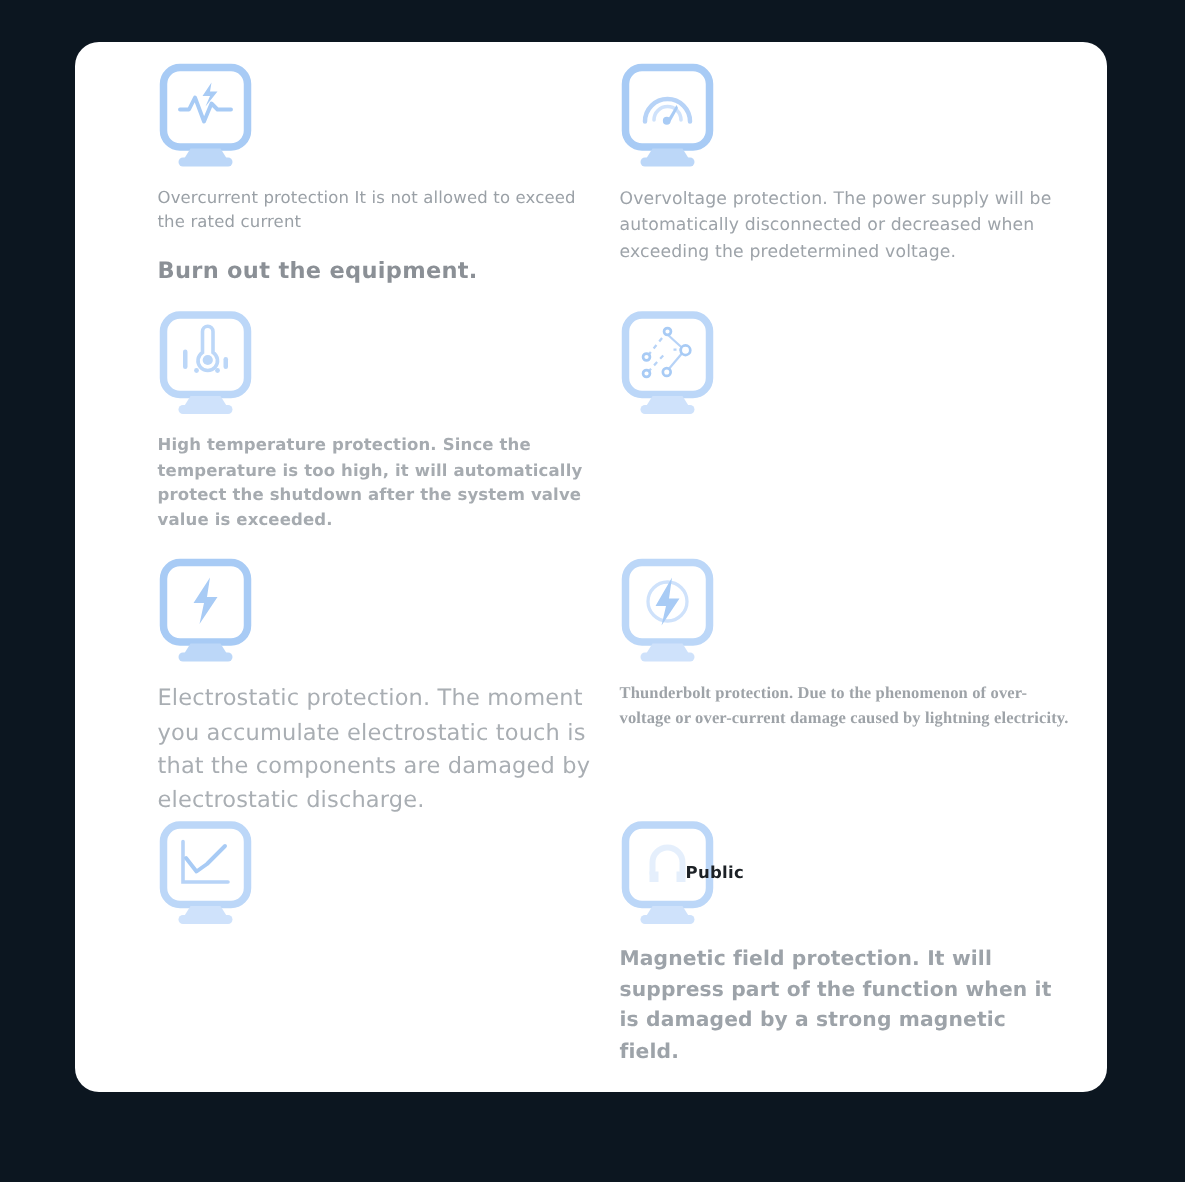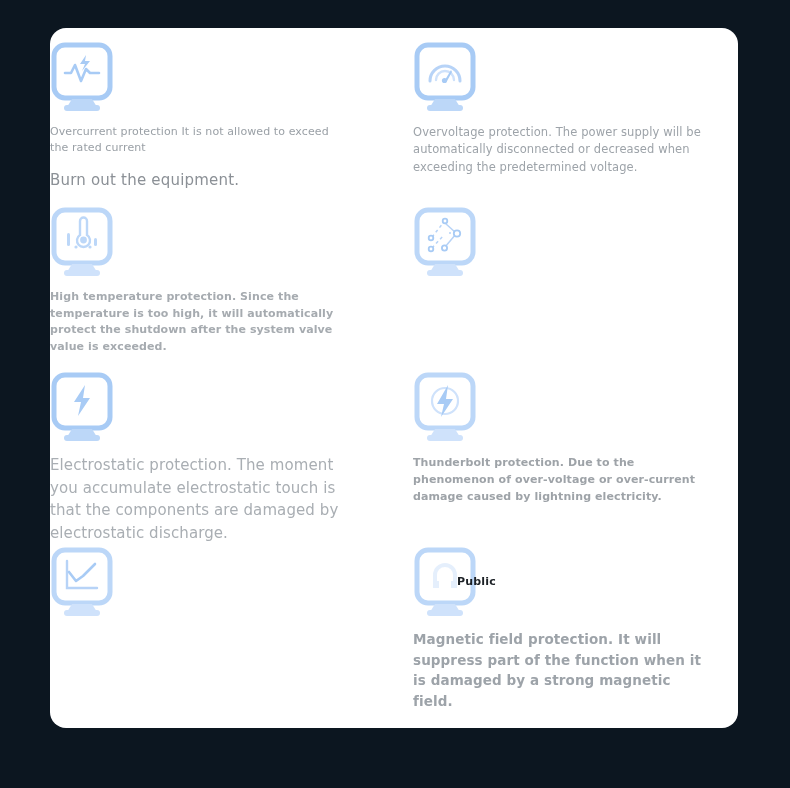--- a/index.html
+++ b/index.html
@@ -33,20 +33,21 @@
     width: 100%;
     height: 100%;
     display: grid;
     grid-template-columns: 355px 333px;
     grid-template-rows: 165px 165px 175px 195px;
     padding: 14px 0 0 0;
   }
 
   .feature {
     position: relative;
+    padding-left: 55px;
     padding-right: 8px;
   }
 
   .feature.right {
     padding-left: 8px;
   }
 
   
   .icon-wrap {
     width: 64px;
@@ -62,21 +63,21 @@
     color: #9aa0a6;
     font-size: 11px;
     line-height: 1.42;
     letter-spacing: 0.1px;
     max-width: 300px;
   }
 
   .headline {
     margin-top: 16px;
     font-size: 15px;
-    font-weight: normal;
+    font-weight: bold;
     color: #8b9096;
     letter-spacing: 0.2px;
   }
 
   
   .desc.bold {
     font-weight: normal;
     color: #9da3a9;
     font-size: 11.5px;
     line-height: 1.5;
@@ -97,20 +98,21 @@
   .desc.light {
     color: #a9aeb3;
     font-size: 15px;
     line-height: 1.5;
   }
   .desc.mid {
     font-weight: bold;
     color: #9ea3a8;
     font-size: 11px;
     line-height: 1.55;
+    font-family: Liberation Serif, serif;
   }
 
   .public-label {
     position: absolute;
     left: 12px;
     top: 28px;
     font-size: 11px;
     font-weight: bold;
     color: #1c2126;
     letter-spacing: 0.2px;

